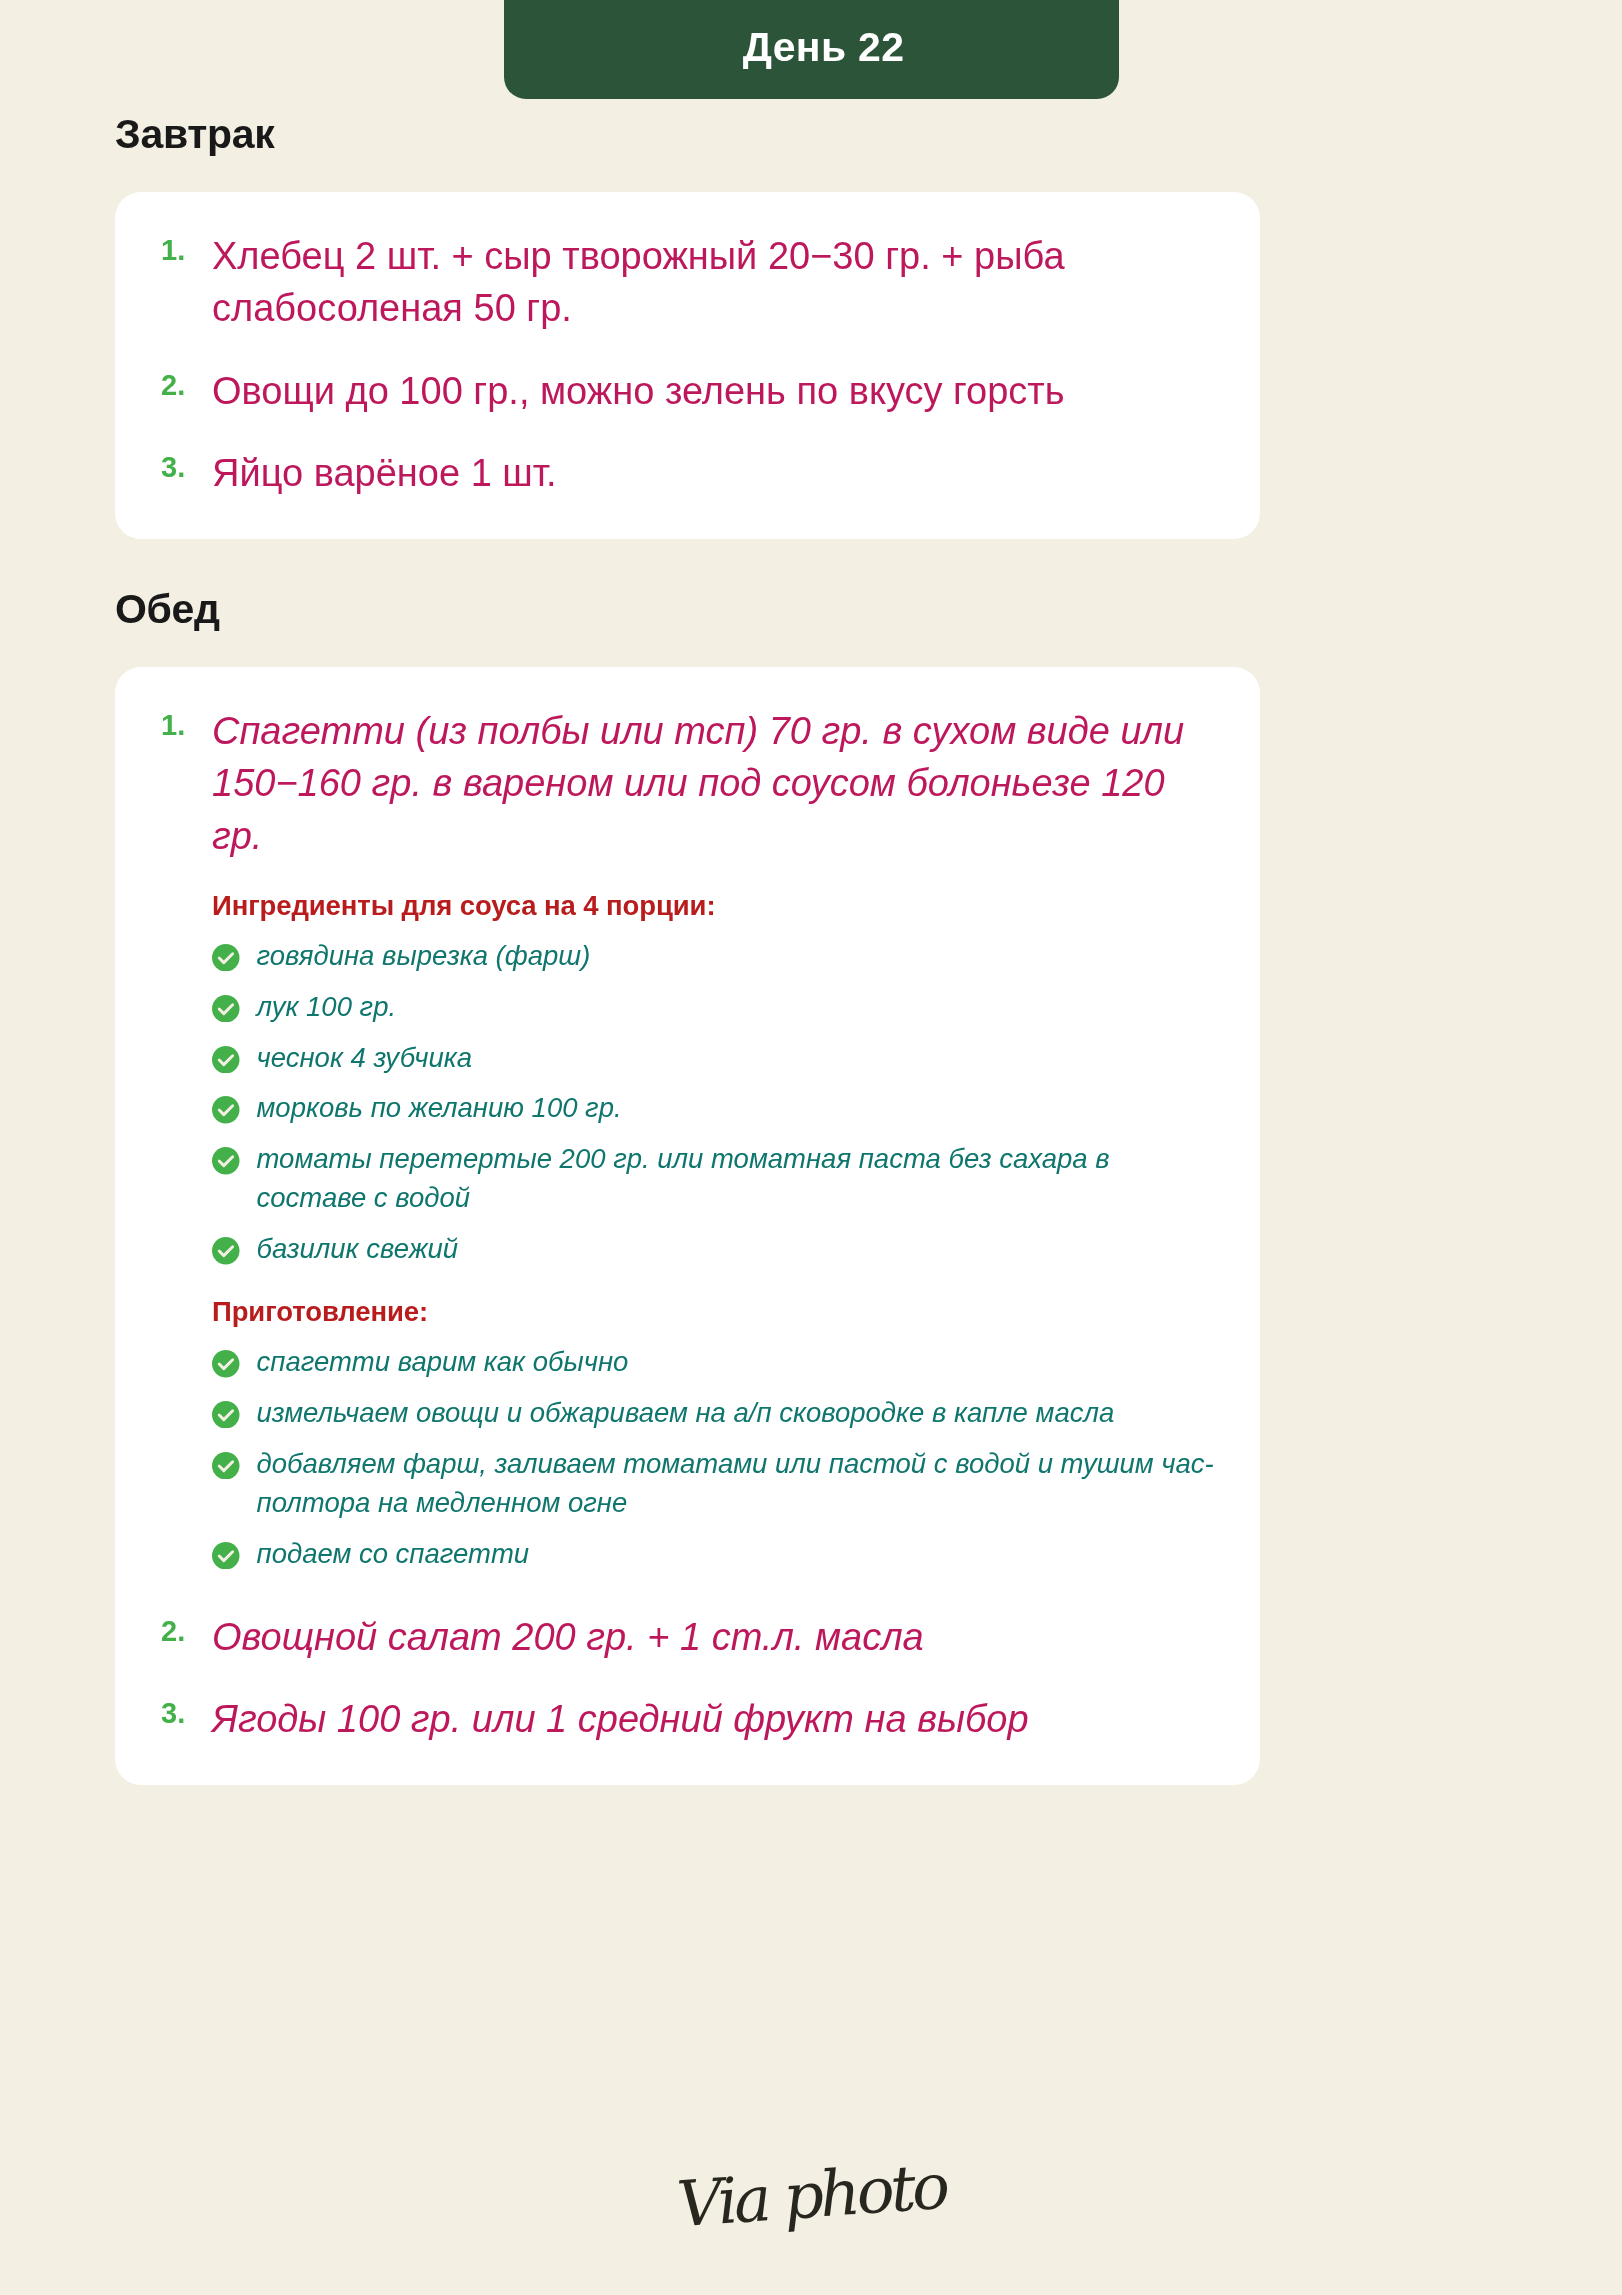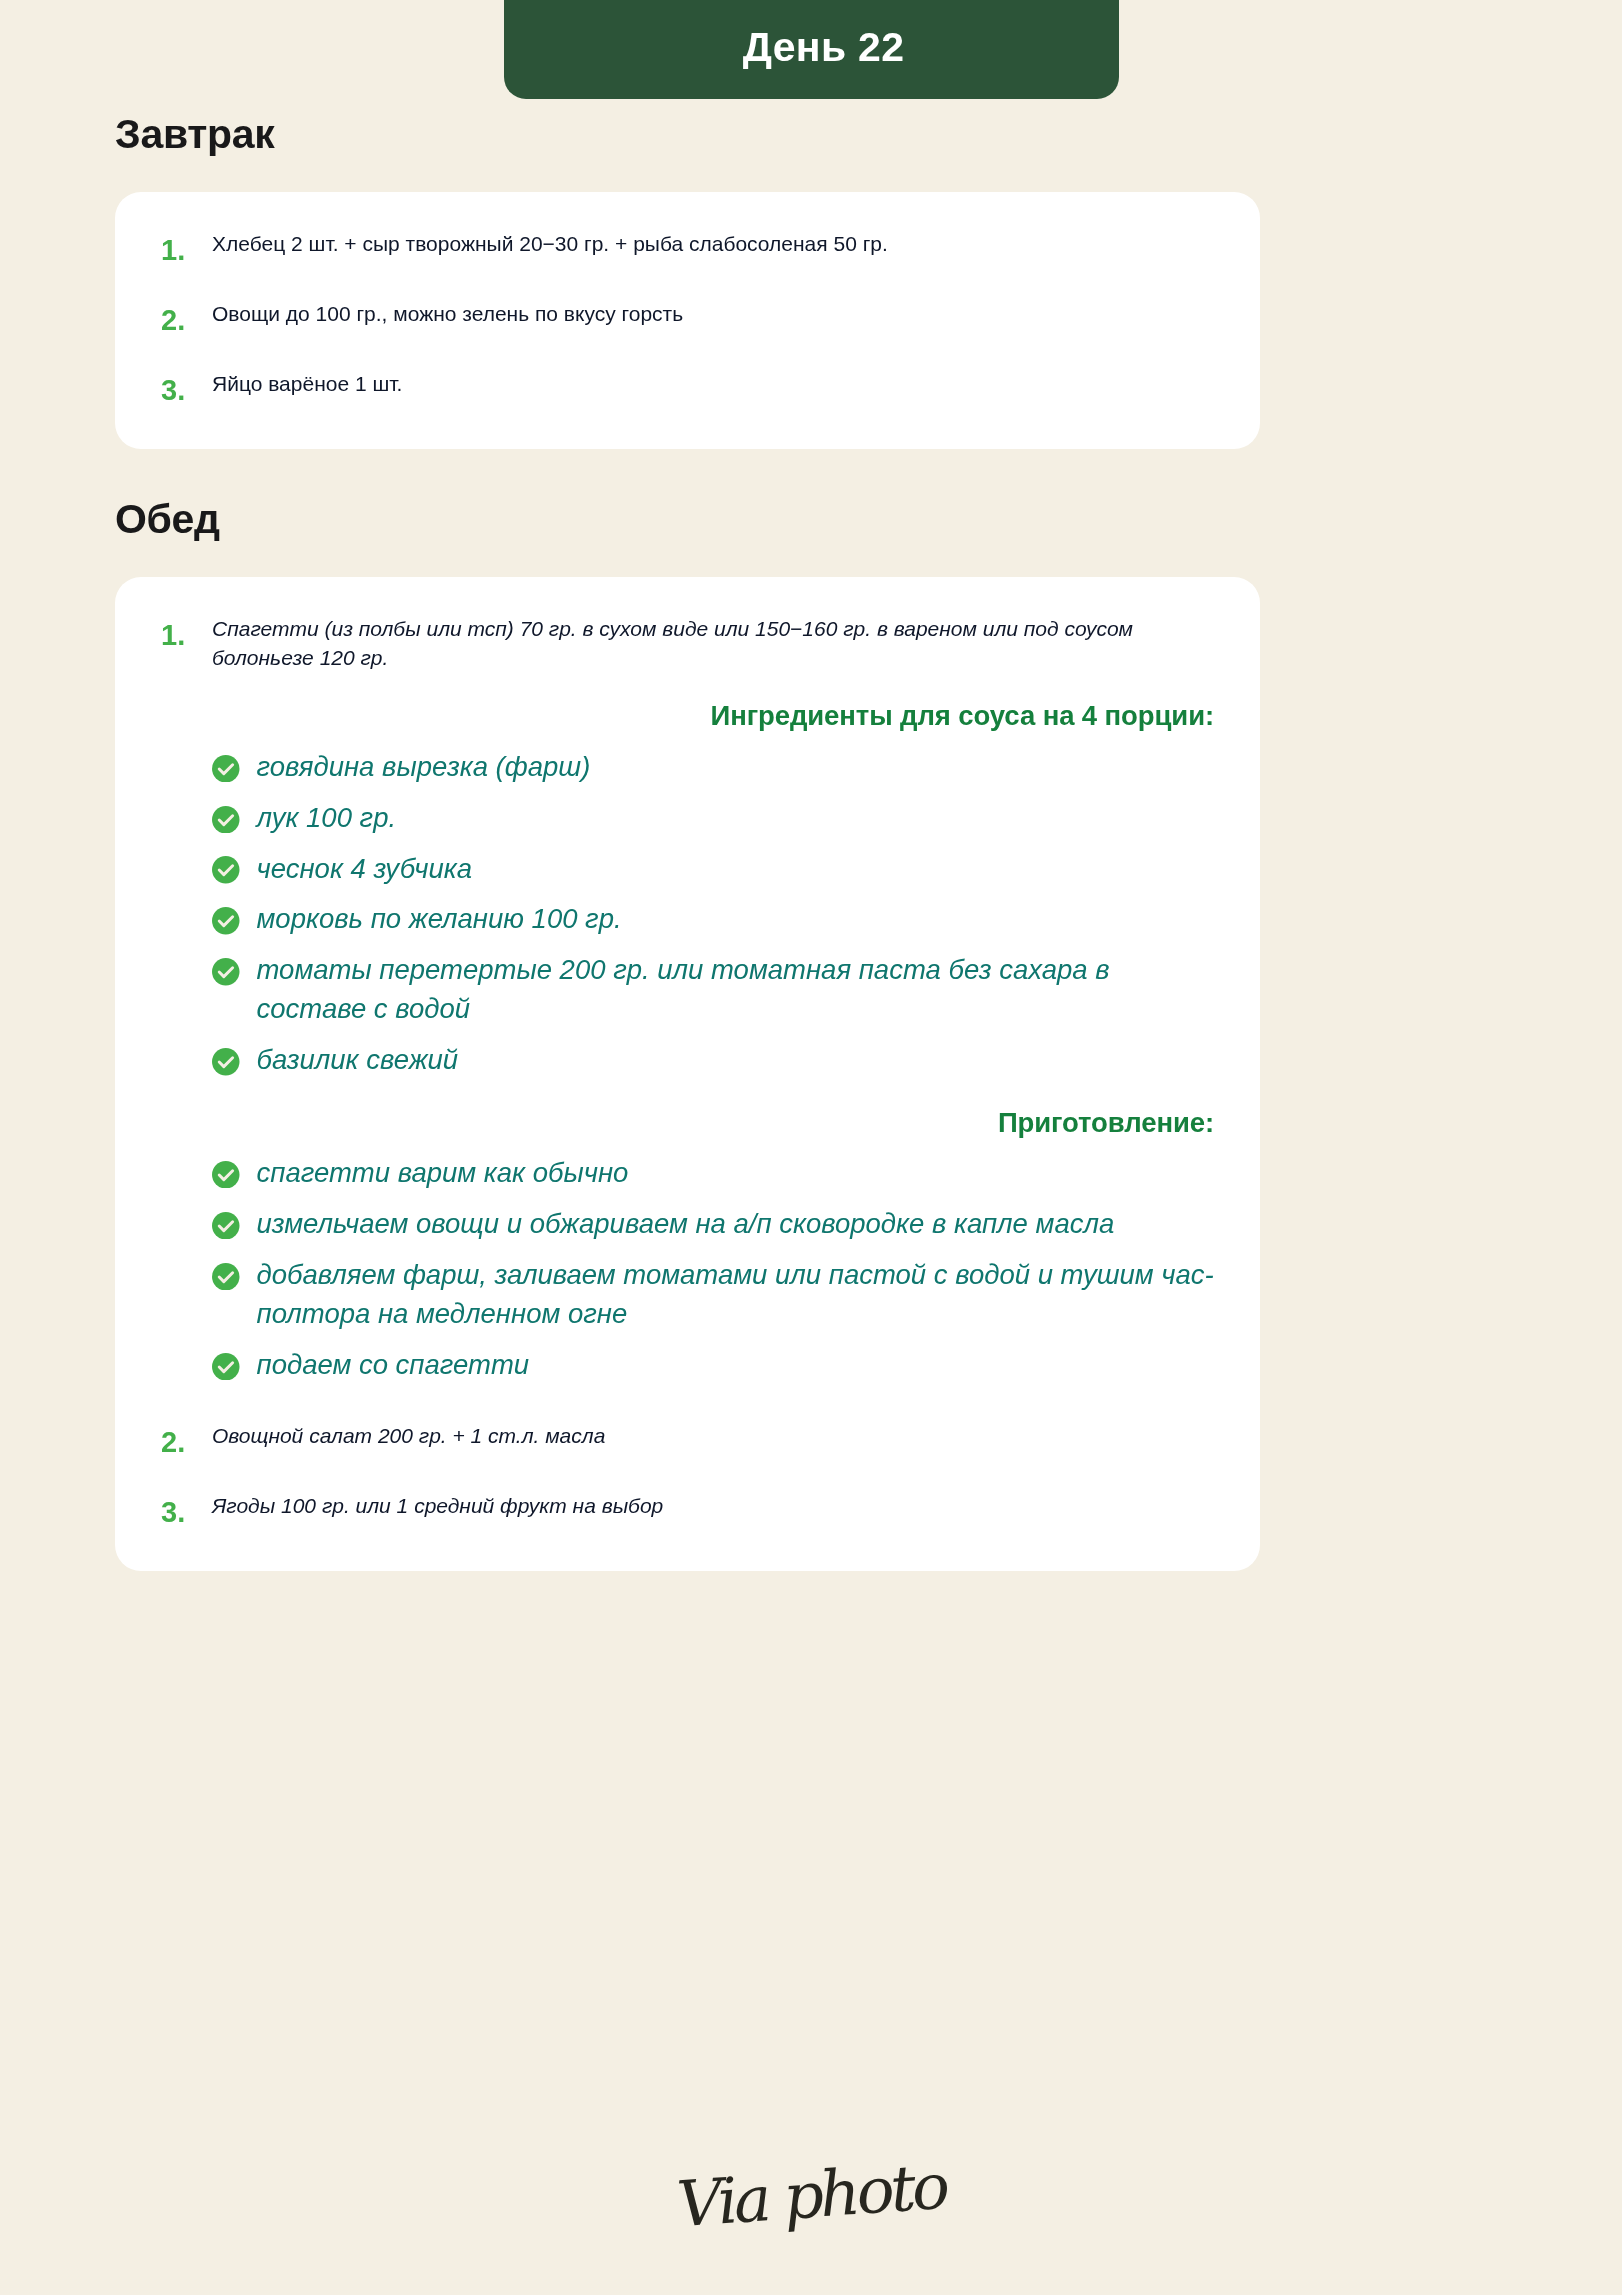--- a/index.html
+++ b/index.html
@@ -80,41 +80,40 @@
   .num-marker {
     color: #43b04a;
     font-weight: bold;
     font-size: 29px;
     line-height: 1.38;
     min-width: 51px;
     flex: 0 0 51px;
   }
 
   .num-text {
-    font-size: 21px;
+    font-size: 38px;
     line-height: 1.38;
-    color: #0f172a;
+    color: #be185d;
     max-width: 1217px;
   }
 
   
   .italic .num-text,
   .italic .check-text { font-style: italic; }
 
   
   .sub-block { margin-top: 27.5px; }
 
   .sub-title {
     font-size: 27.5px;
     font-weight: bold;
     font-style: normal;
-    color: #15803d;
+    color: #b91c1c;
     margin-bottom: 14.4px;
     letter-spacing: -0.1px;
-    text-align: right;
   }
 
   .check-list { list-style: none; }
 
   .check-item {
     display: flex;
     align-items: flex-start;
     margin-bottom: 11.8px;
   }
   .check-item:last-child { margin-bottom: 0; }

